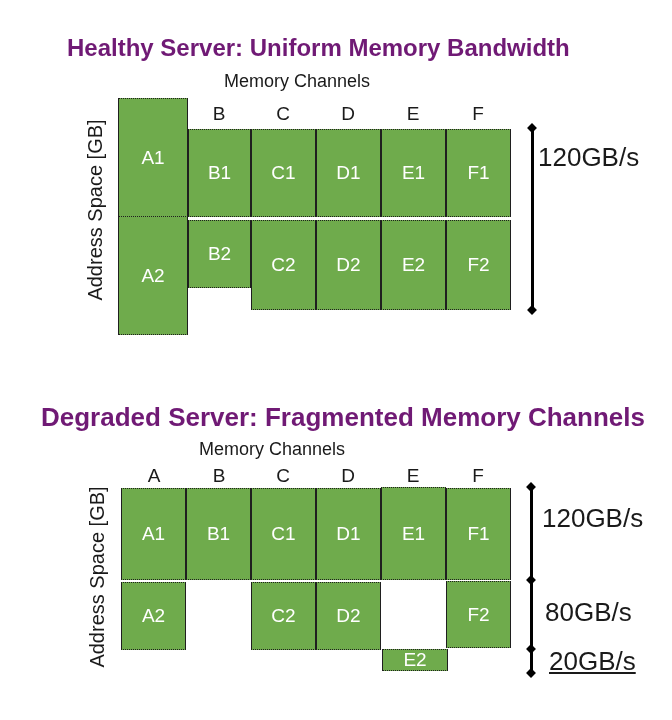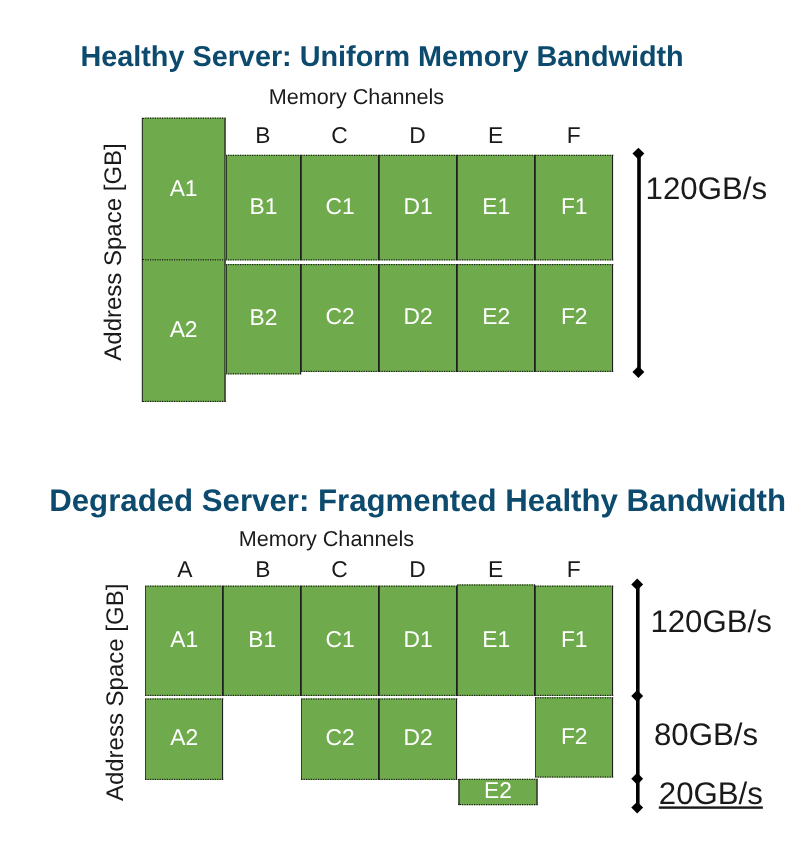--- a/index.html
+++ b/index.html
@@ -12,21 +12,21 @@
     position: relative;
     width: 672px;
     height: 720px;
     background: #ffffff;
     overflow: hidden;
   }
   .title {
     position: absolute;
     font-weight: bold;
     font-size: 24px;
-    color: #0c4a6e;
+    color: #701a75;
     text-align: center;
     white-space: nowrap;
   }
   .axis-title {
     position: absolute;
     font-size: 18px;
     color: #1a1a1a;
     text-align: center;
     white-space: nowrap;
   }
@@ -99,36 +99,36 @@
 
     <div class="block" style="left:118px; top:98px;  width:70px; height:119px;">A1</div>
     <div class="block" style="left:118px; top:216px; width:70px; height:119px;">A2</div>
 
     <div class="block" style="left:188px; top:129px; width:63px; height:88px;">B1</div>
     <div class="block" style="left:251px; top:129px; width:65px; height:88px;">C1</div>
     <div class="block" style="left:316px; top:129px; width:65px; height:88px;">D1</div>
     <div class="block" style="left:381px; top:129px; width:65px; height:88px;">E1</div>
     <div class="block" style="left:446px; top:129px; width:65px; height:88px;">F1</div>
 
-    <div class="block" style="left:188px; top:220px; width:63px; height:92px;">B2</div>
+    <div class="block" style="left:188px; top:220px; width:63px; height:68px;">B2</div>
     <div class="block" style="left:251px; top:220px; width:65px; height:90px;">C2</div>
     <div class="block" style="left:316px; top:220px; width:65px; height:90px;">D2</div>
     <div class="block" style="left:381px; top:220px; width:65px; height:90px;">E2</div>
     <div class="block" style="left:446px; top:220px; width:65px; height:90px;">F2</div>
 
     <div>
       <div class="arrow-line" style="left:531px; top:128px; height:182px;"></div>
       <div class="diamond" style="left:532px; top:128px;"></div>
       <div class="diamond" style="left:532px; top:310px;"></div>
     </div>
     <div class="bw-label" style="left:538px; top:144px;">120GB/s</div>
   </div>
 
   <div>
-    <div class="title" style="left:41px; top:402px; width:500px; font-size:26px;">Degraded Server: Fragmented Healthy Bandwidth</div>
+    <div class="title" style="left:41px; top:402px; width:500px; font-size:26px;">Degraded Server: Fragmented Memory Channels</div>
 
     <div class="axis-title" style="left:172px; top:439px; width:200px;">Memory Channels</div>
 
     <div class="y-axis-title" style="left:97px; top:577px;">Address Space [GB]</div>
 
     <div class="col-hdr" style="left:134px; top:465px;">A</div>
     <div class="col-hdr" style="left:199px; top:465px;">B</div>
     <div class="col-hdr" style="left:263px; top:465px;">C</div>
     <div class="col-hdr" style="left:328px; top:465px;">D</div>
     <div class="col-hdr" style="left:393px; top:465px;">E</div>

